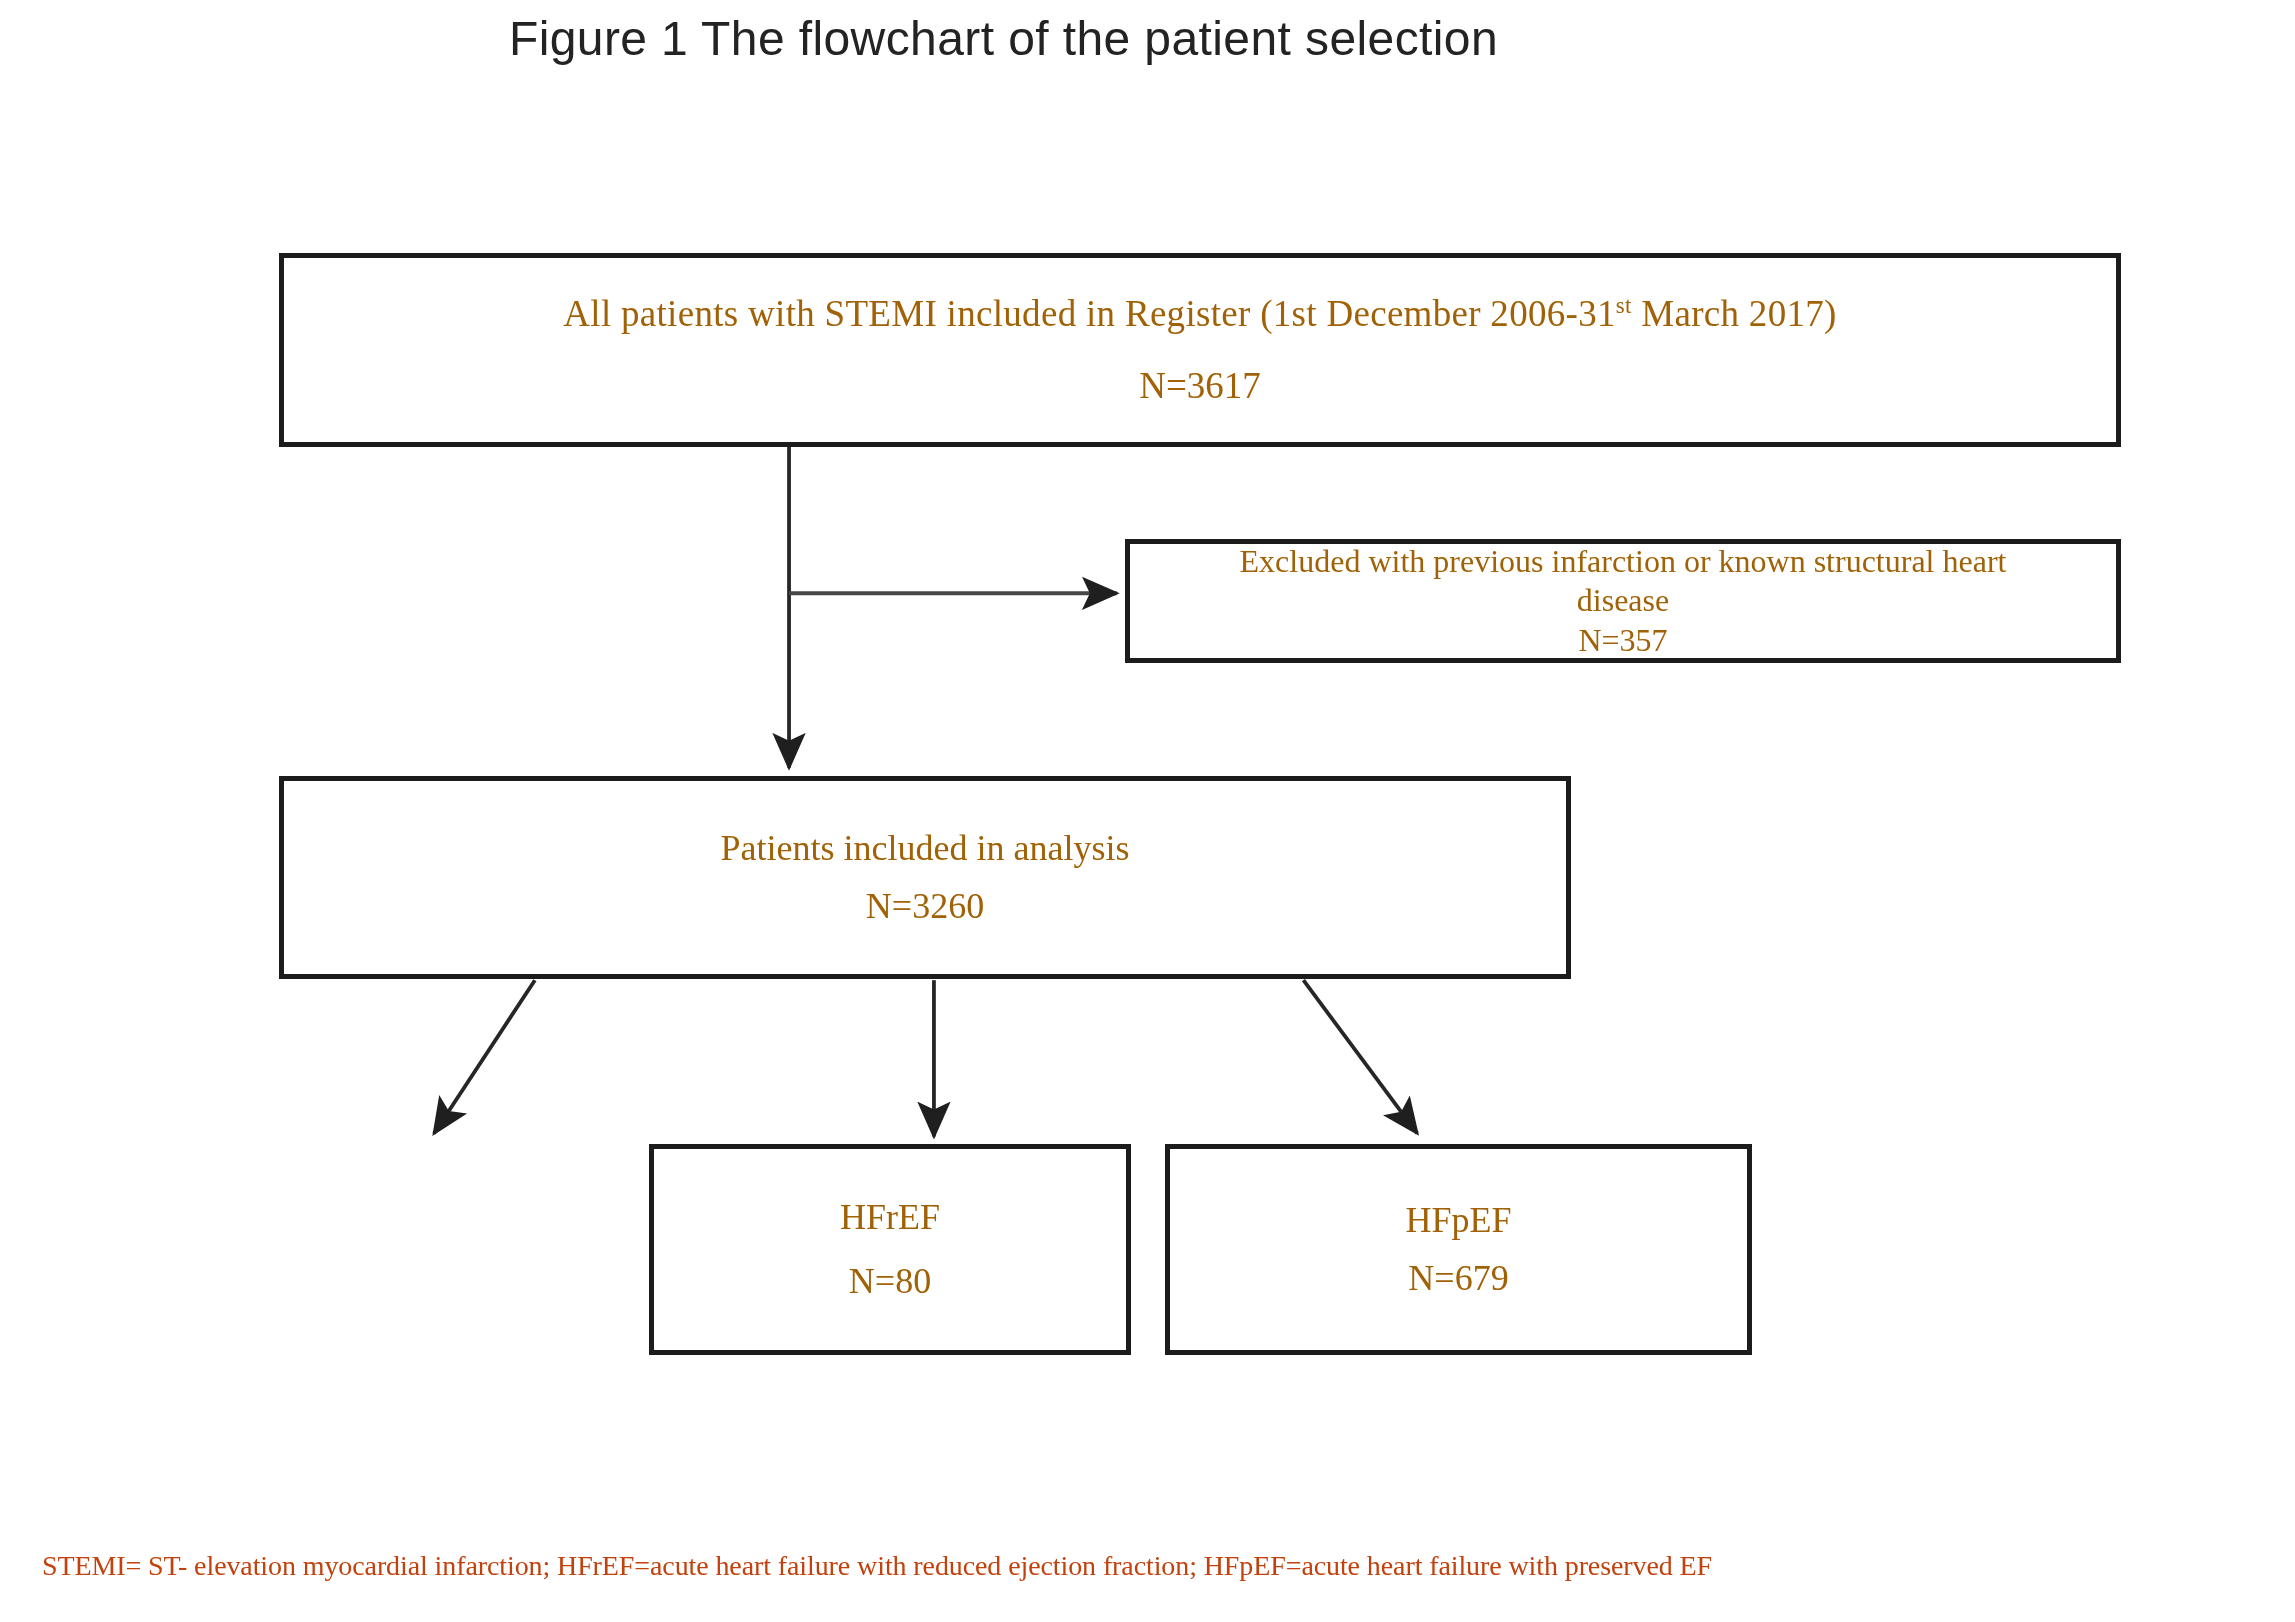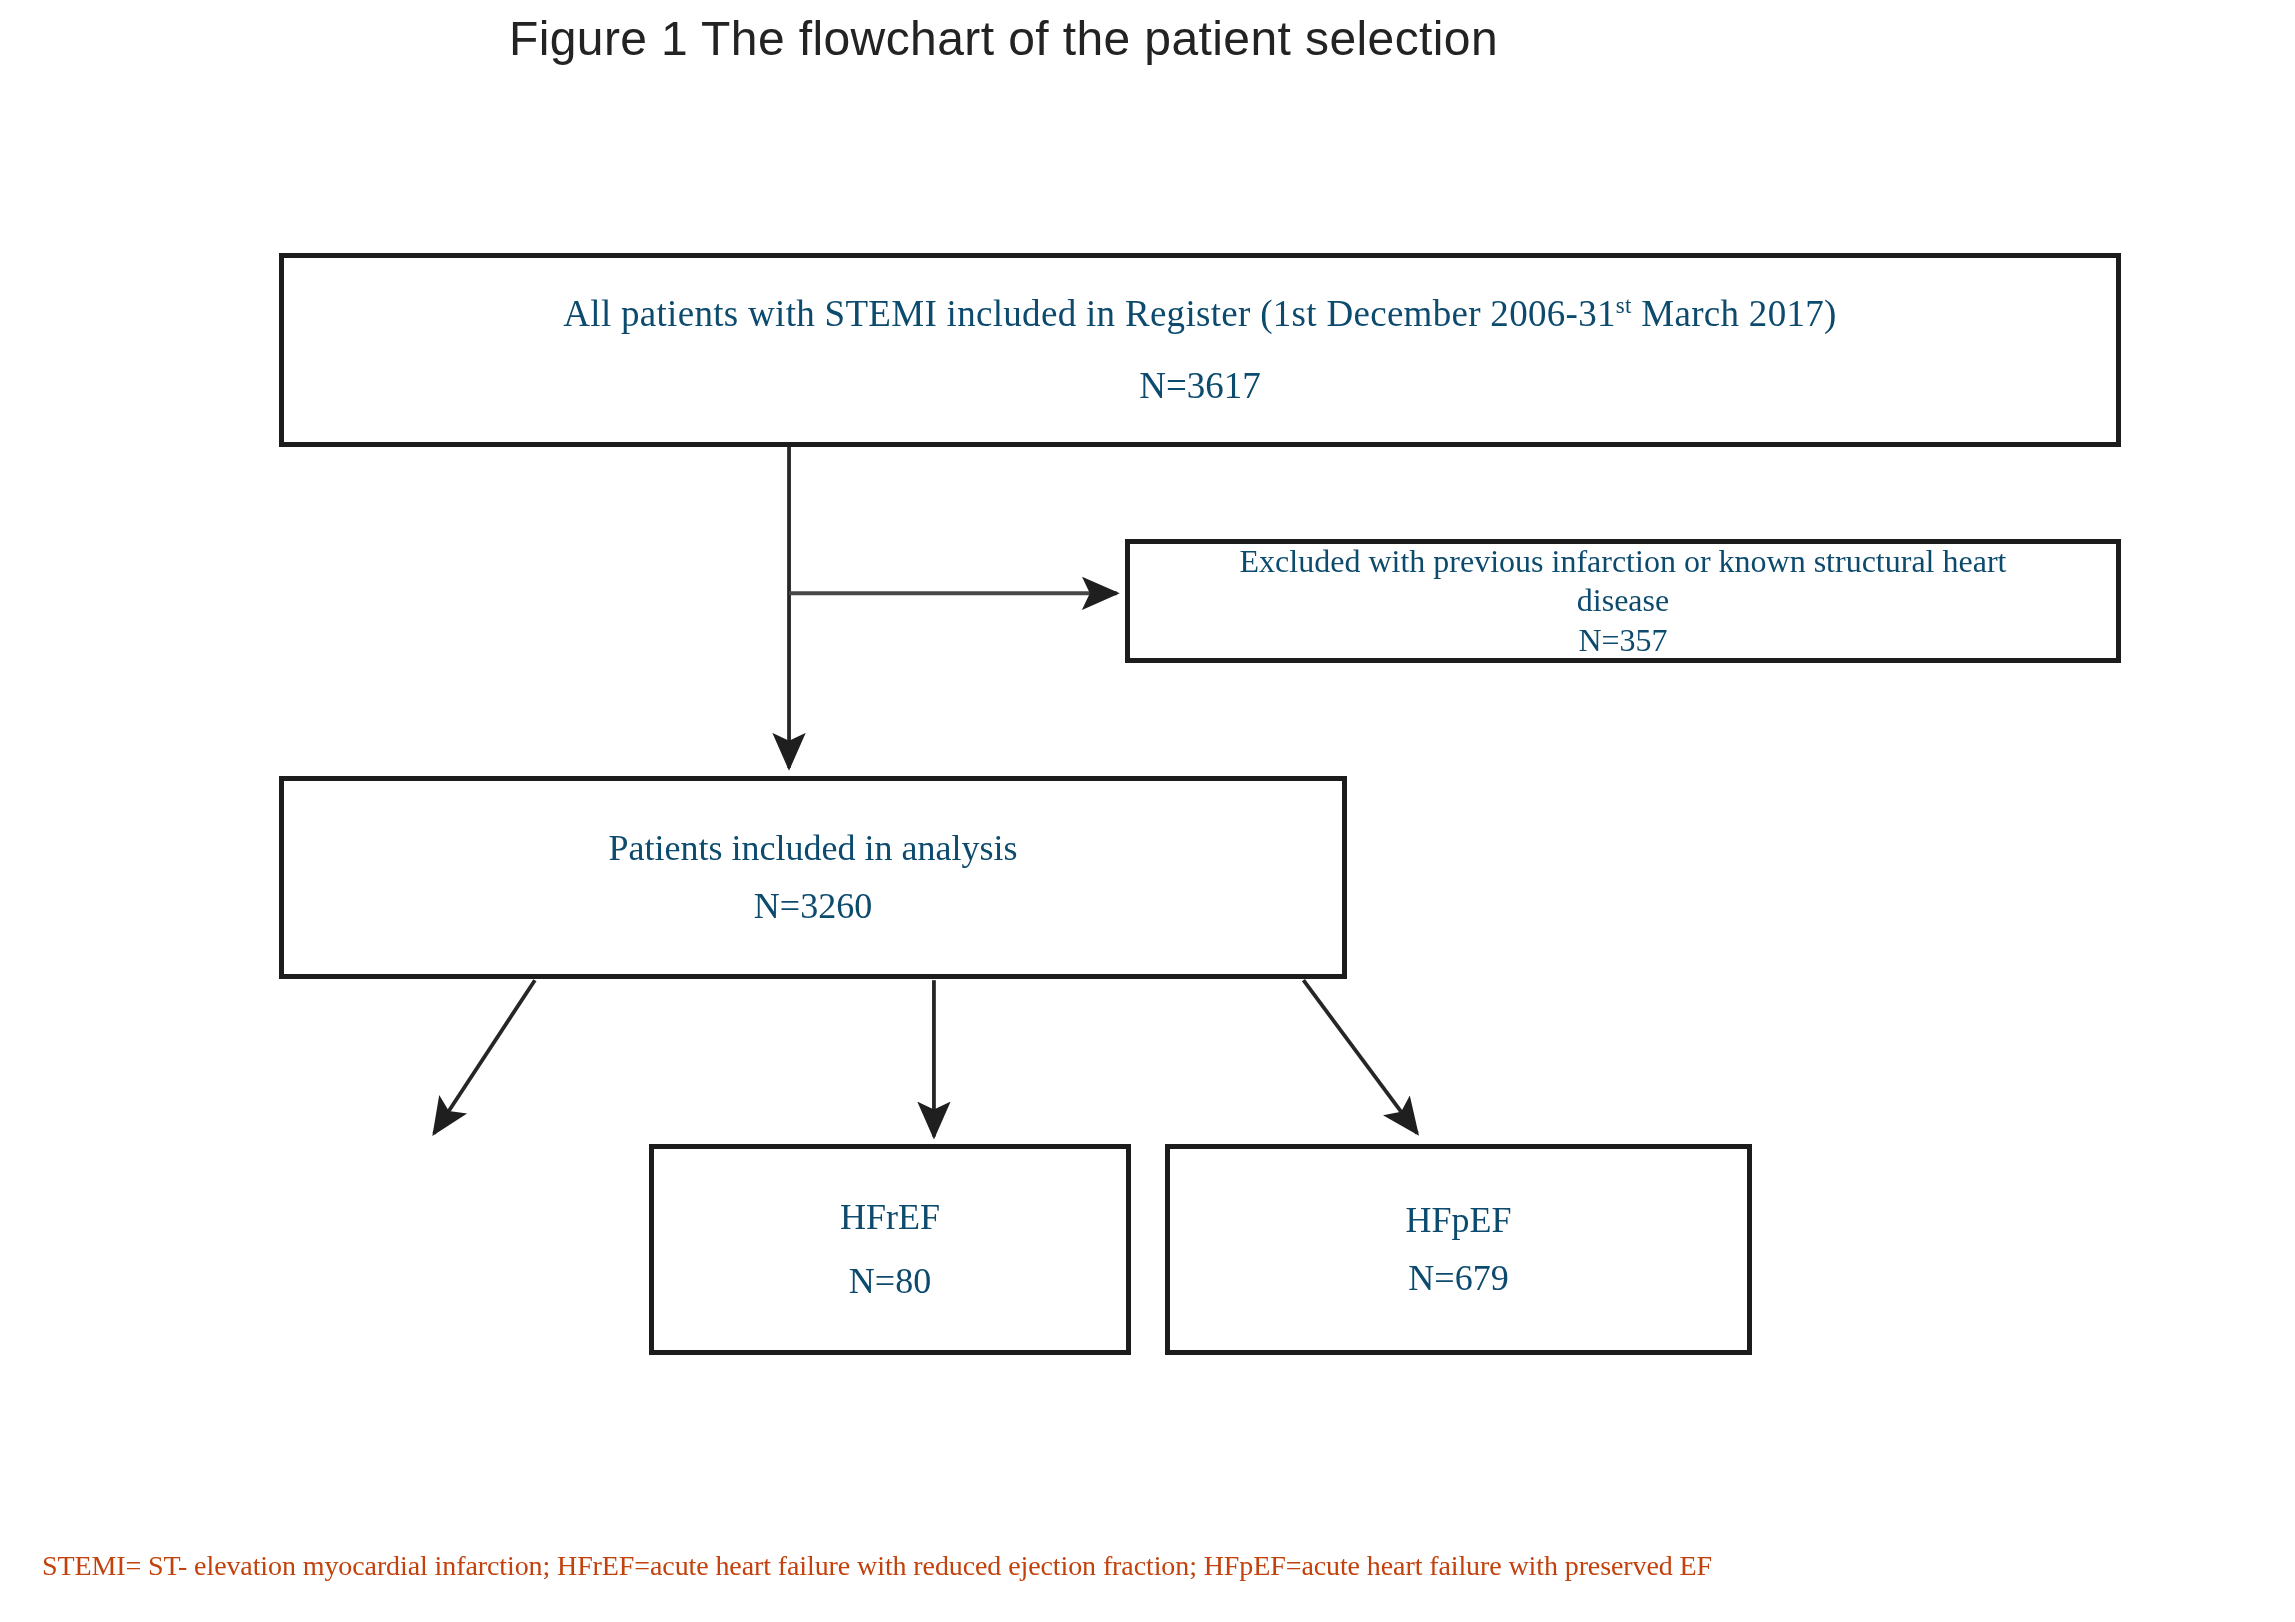--- a/index.html
+++ b/index.html
@@ -37,21 +37,21 @@
     position: absolute;
     box-sizing: border-box;
     background: #ffffff;
     border: 5.3px solid #1c1c1c;
     display: flex;
     flex-direction: column;
     align-items: center;
     justify-content: center;
     text-align: center;
     font-family: "Liberation Serif", serif;
-    color: #0c4a6e;
+    color: #a16207;
   }
   .box .line {
     display: block;
     white-space: nowrap;
     line-height: 1.30;
   }
 
   #box-all-patients {
     left: 279px;  top: 253px;
     width: 1842px; height: 194px;
@@ -62,21 +62,21 @@
 
   #box-excluded {
     left: 1125px; top: 539px;
     width: 996px; height: 124px;
     font-size: 32px;
   }
   #box-excluded .line { line-height: 1.22; }
 
   #box-analysis {
     left: 279px; top: 776px;
-    width: 1068px; height: 203px;
+    width: 1292px; height: 203px;
     font-size: 36px;
   }
   #box-analysis .line-2 { margin-top: 10.6px; }
 
   #box-without-hf {
     left: 36px; top: 1144px;
     width: 540px; height: 211px;
     font-size: 36px;
   }
   #box-hfref {

